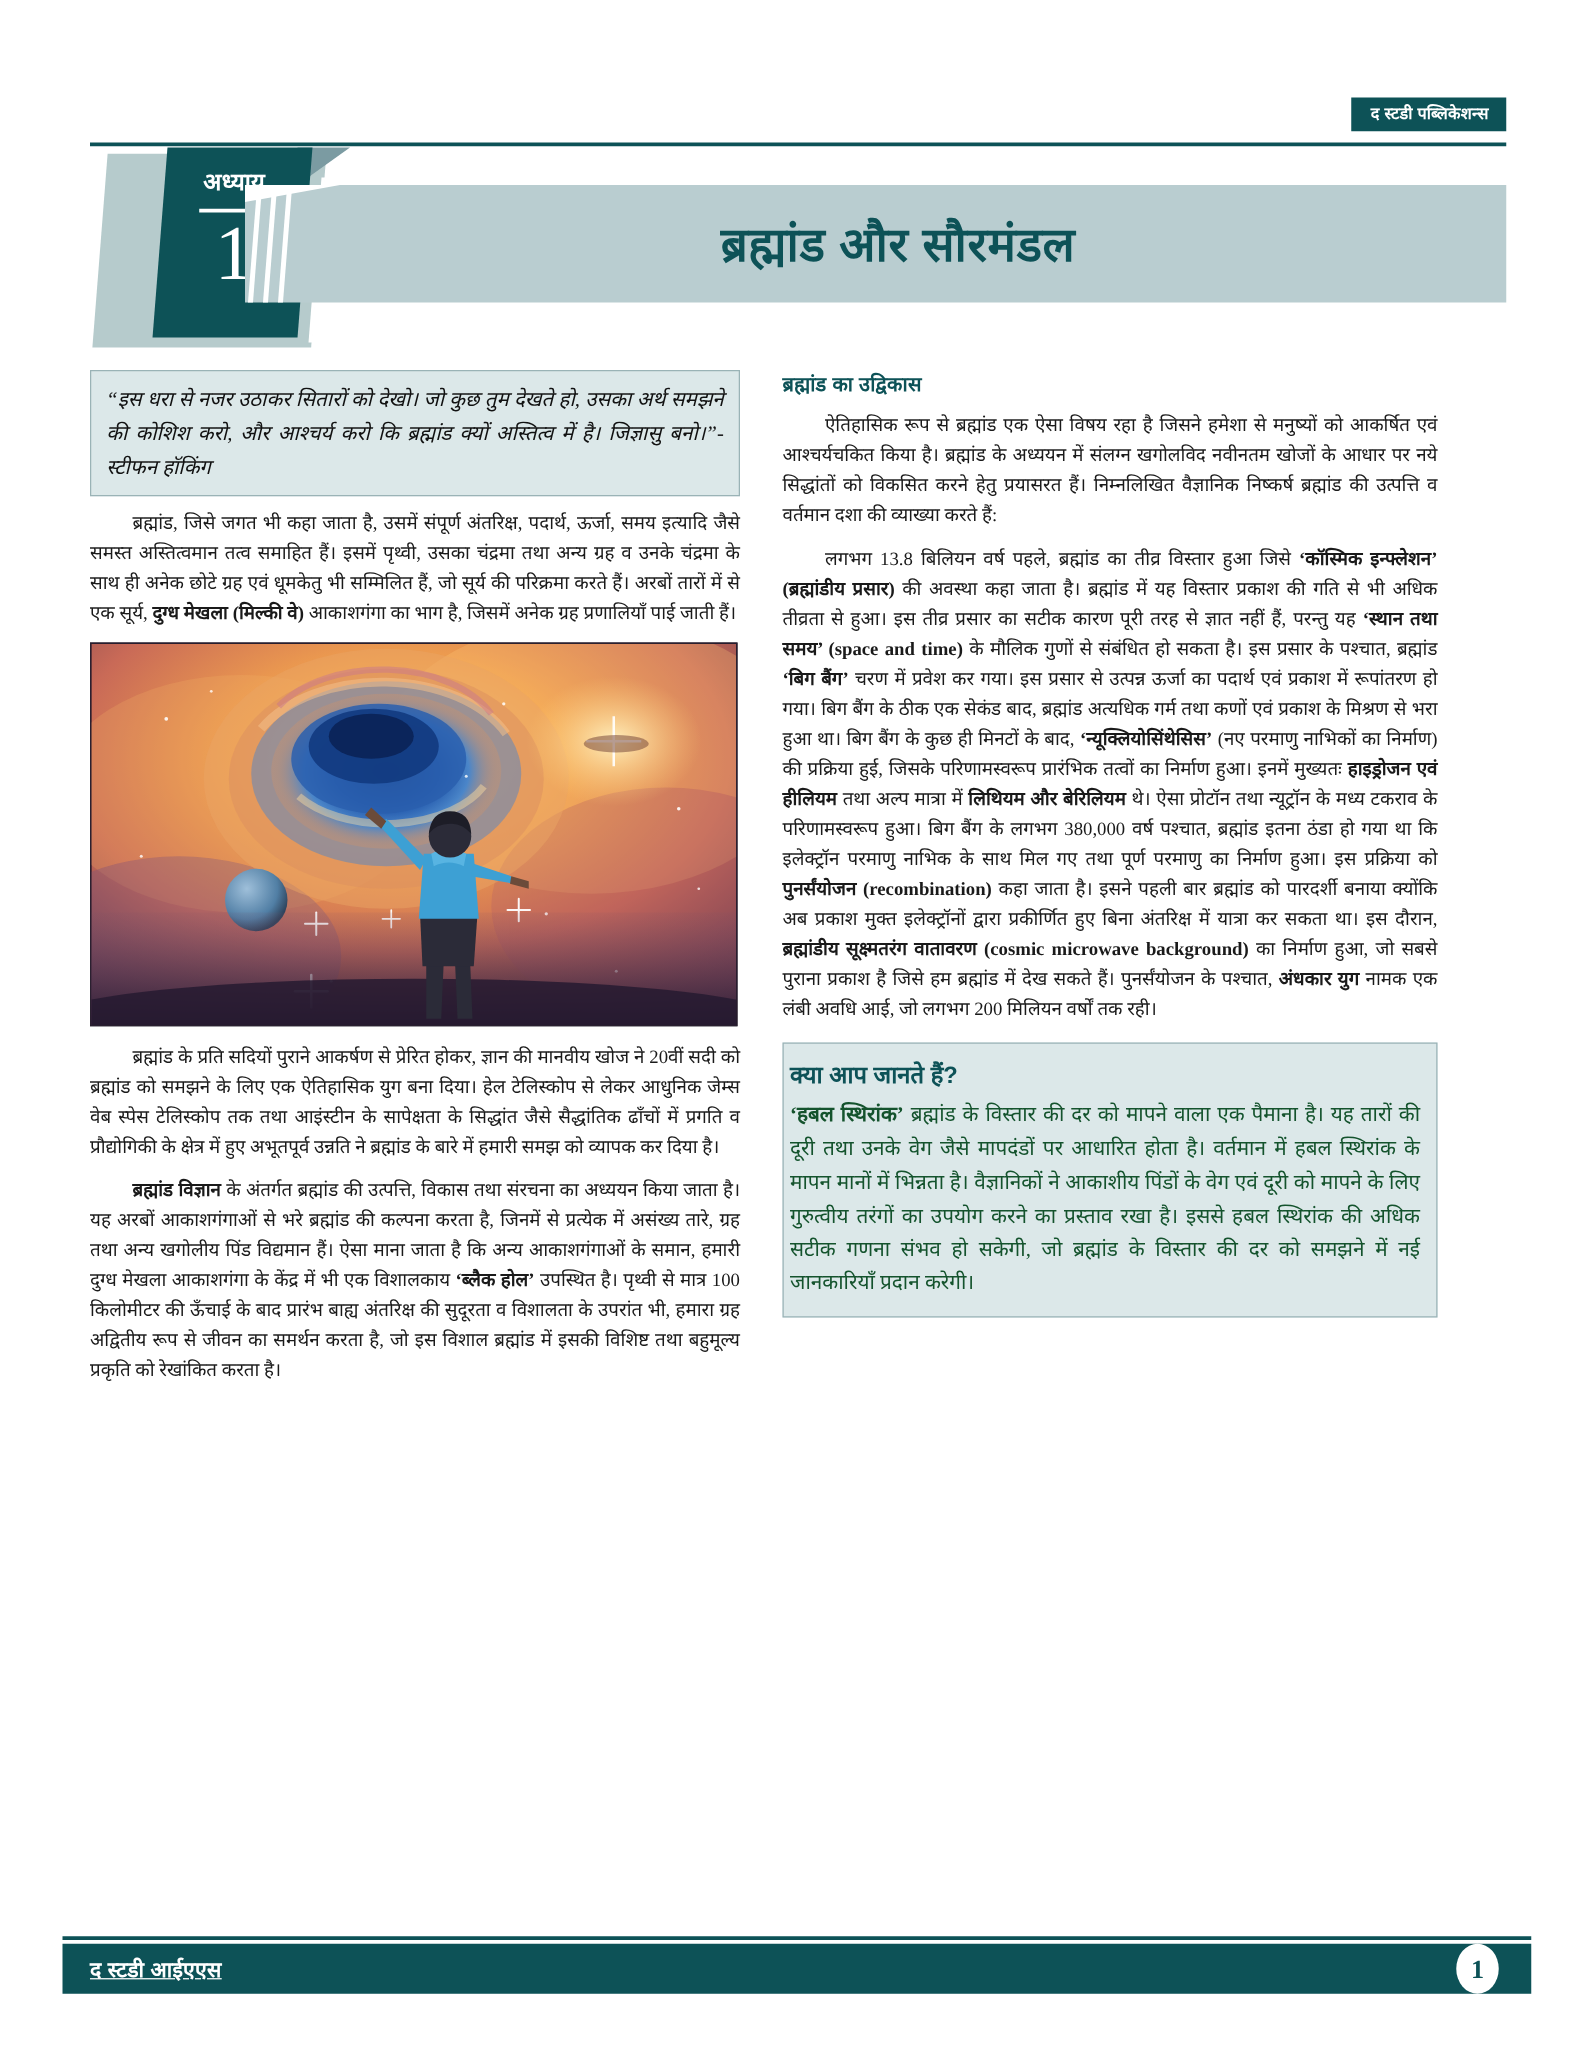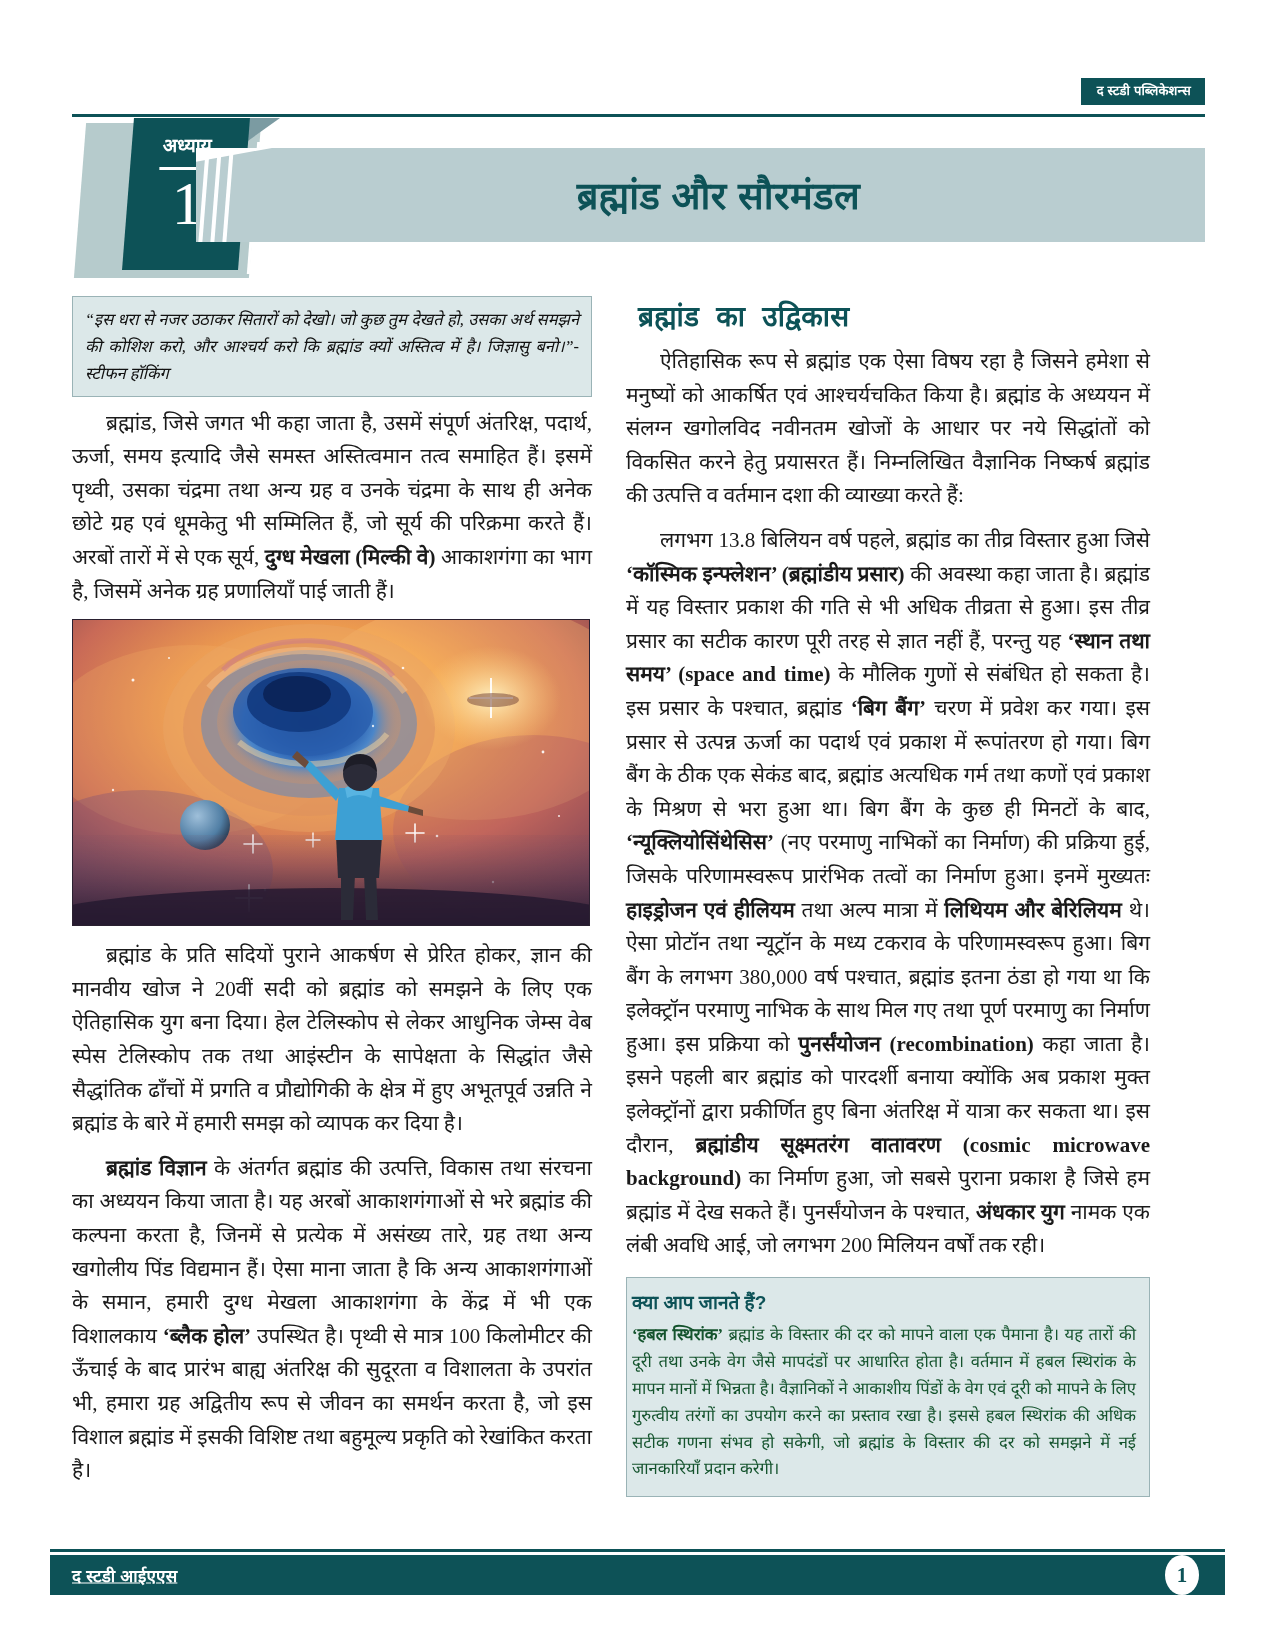--- a/index.html
+++ b/index.html
@@ -159,21 +159,21 @@
   }
   .col-right {
     position: absolute;
     left: 626px;
     top: 296px;
     width: 524px;
   }
 
   p.body {
     margin: 0 0 11px 0;
-    font-size: 21px;
+    font-size: 15px;
     line-height: 1.60;
     text-align: justify;
     text-indent: 34px;
     color: #1a1a1a;
   }
   b, strong { font-weight: bold; }
 
   
   .quote-box {
     background: #dce8e9;
@@ -197,24 +197,24 @@
     margin: 8px 0 13px 0;
     position: relative;
     overflow: hidden;
     background: #1b1020;
     border: 1px solid #2a2030;
   }
   .fig-svg { display: block; width: 100%; height: 100%; }
 
   
   .section-heading {
-    margin: 0 0 11px 12px;
-    font-family: Liberation Mono, monospace;
-    font-weight: bold;
-    font-size: 28px;
+    margin: 0 0 11px 0;
+    font-family: Liberation Sans, sans-serif;
+    font-weight: bold;
+    font-size: 16px;
     color: #0d5257;
     letter-spacing: 0.2px;
   }
 
   
   .info-box {
     background: #dce8e9;
     border: 1px solid #9ab3b6;
     padding: 11px 13px 13px 5px;
     margin-top: 14px;

